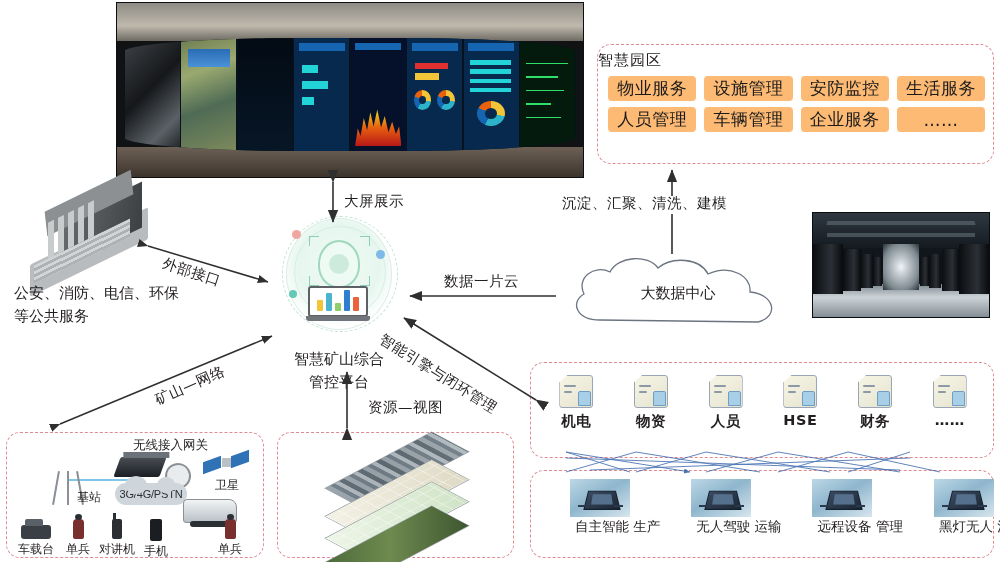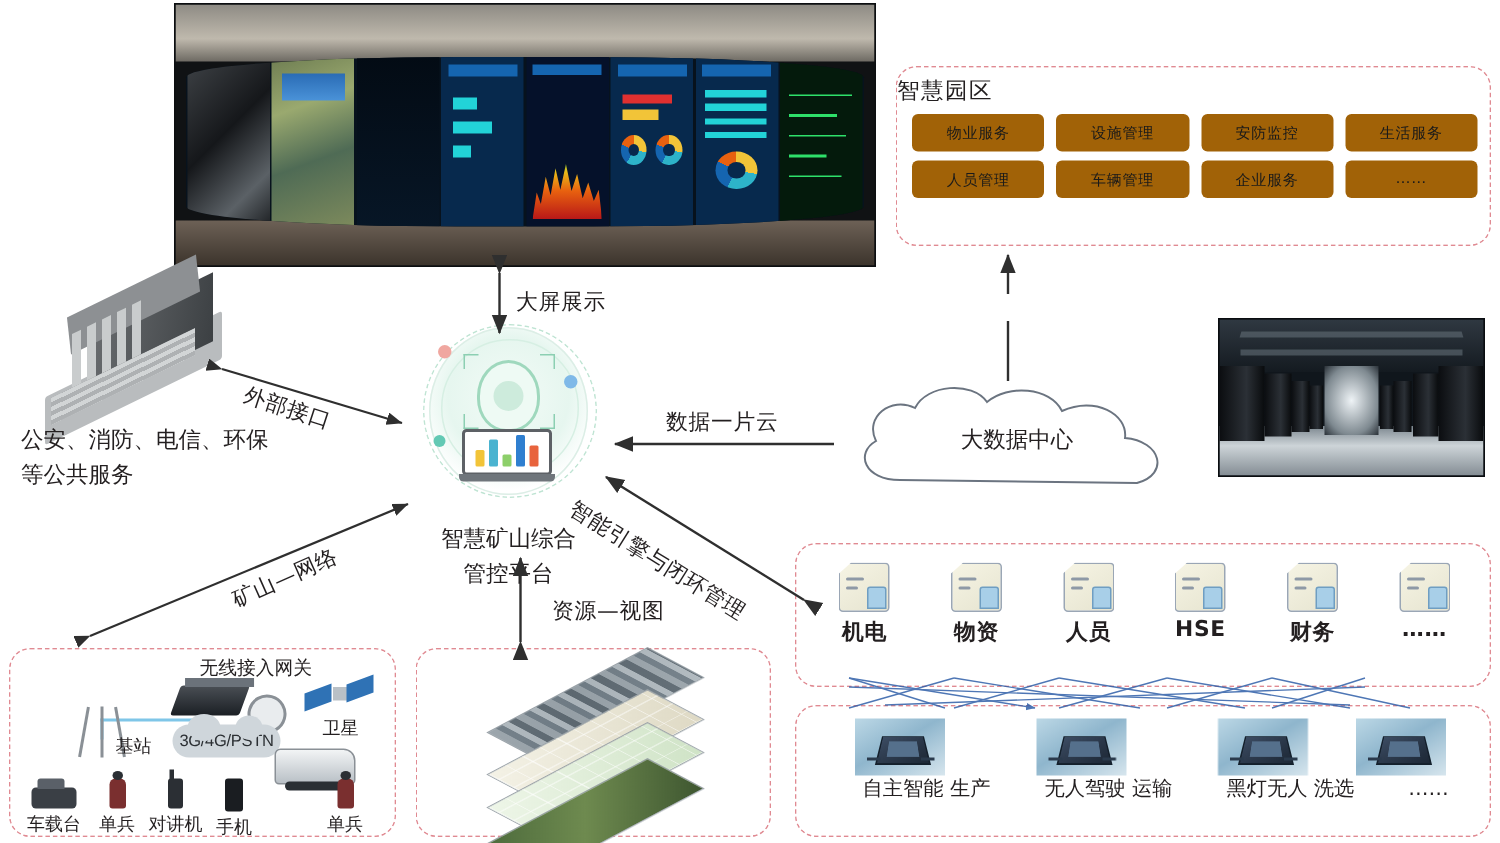--- a/index.html
+++ b/index.html
@@ -30,25 +30,25 @@
   #park-title{
     position:absolute;left:0;top:6px;width:100%;
     font-size:15px;letter-spacing:1px;color:#231f20;
   }
   .park-grid{
     position:absolute;left:10px;top:31px;width:377px;
     display:grid;grid-template-columns:repeat(4,1fr);
     gap:6px 8px;
   }
   .park-cell{
-    background:#a16207;
+    background:#fdba74;
     border-radius:4px;
     height:25px;
     display:flex;align-items:center;justify-content:center;
-    font-size:10px;color:#1a1a1a;letter-spacing:0.5px;
+    font-size:17px;color:#1a1a1a;letter-spacing:0.5px;
     white-space:nowrap;
   }
 
   
   #bigscreen{
     left:116px;top:2px;width:468px;height:176px;
     background:#101214;
     overflow:hidden;
     border:1px solid #0c0e10;
     box-sizing:border-box;
@@ -564,20 +564,29 @@
           </div>
         <div class="sc-label cn">无人驾驶
 运输</div>
       </div>
       <div class="sc">
         <div class="sc-ico">
             <div class="chip"></div>
           <div class="pin" style="left:8px;top:26px"></div>
             <div class="pin" style="left:44px;top:26px"></div>
           </div>
+        <div class="sc-label cn">远程设备
+管理</div>
+      </div>
+      <div class="sc">
+        <div class="sc-ico">
+            <div class="chip"></div>
+          <div class="pin" style="left:8px;top:26px"></div>
+            <div class="pin" style="left:44px;top:26px"></div>
+          </div>
         <div class="sc-label cn">黑灯无人
 洗选</div>
       </div>
       <div class="sc">
         <div class="sc-ico">
             <div class="chip"></div>
           <div class="pin" style="left:8px;top:26px"></div>
           </div>
         <div class="sc-label cn">……</div>
       </div>
@@ -681,19 +690,20 @@
       <path d="M778 452 L900 472"></path>
       <path d="M848 452 L778 472"></path>
       <path d="M848 452 L940 472"></path>
       <path d="M910 452 L848 472"></path>
       <path d="M566 458 L900 470"></path>
       <path d="M910 458 L590 470"></path>
     </g>
   </svg>
 
   <div class="alabel cn" style="left:344px;top:192px">大屏展示</div>
+  <div class="alabel cn" style="left:562px;top:194px">沉淀、汇聚、清洗、建模</div>
   <div class="alabel cn" style="left:444px;top:272px">数据一片云</div>
   <div class="alabel cn" style="left:386px;top:330px;transform:rotate(32deg);transform-origin:left top">智能引擎与闭环管理</div>
   <div class="alabel cn" style="left:166px;top:254px;transform:rotate(18deg);transform-origin:left top">外部接口</div>
   <div class="alabel cn" style="left:152px;top:392px;transform:rotate(-24deg);transform-origin:left top">矿山—网络</div>
   <div class="alabel cn" style="left:368px;top:398px">资源—视图</div>
 
 </div>
 
 </body></html>

